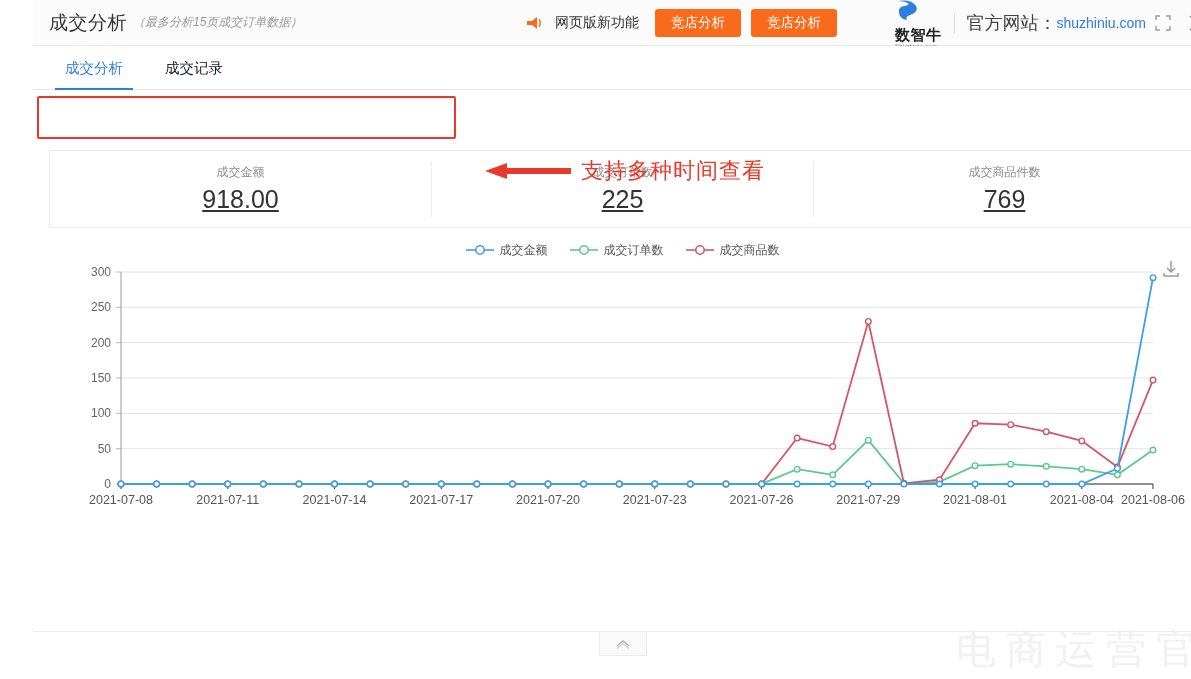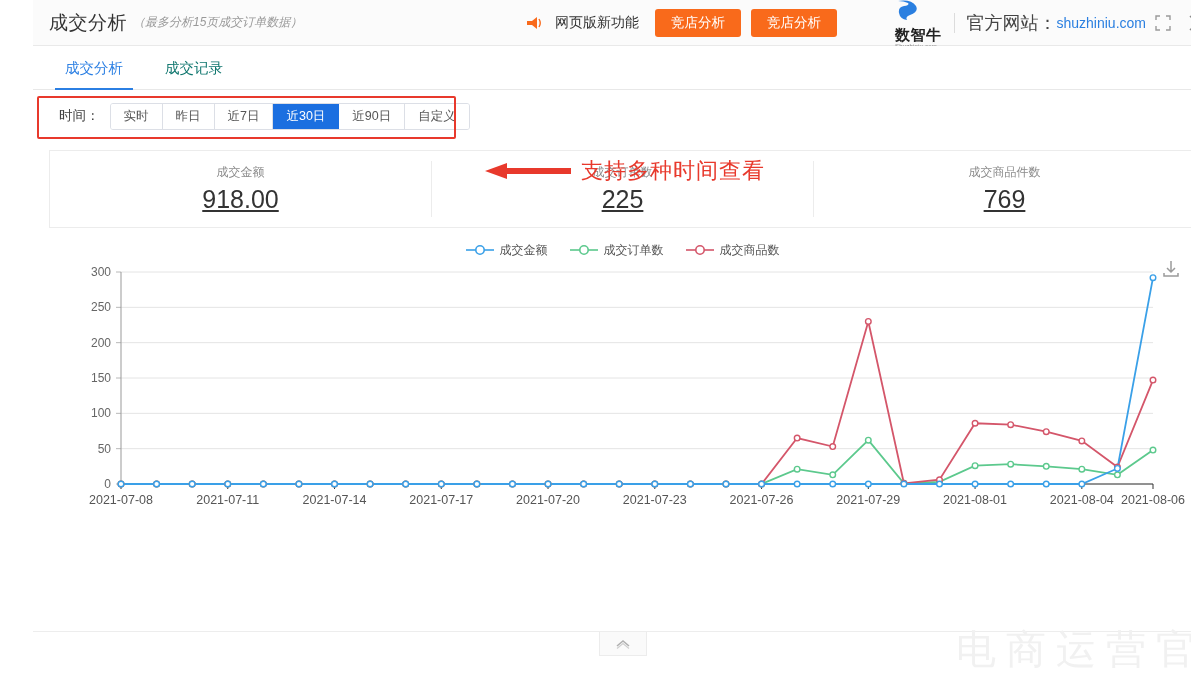--- a/index.html
+++ b/index.html
@@ -76,21 +76,21 @@
   
   .tabs {
     height: 44px;
     border-bottom: 1px solid #e8e8e8;
     display: flex; align-items: flex-end;
     padding-left: 28px;
     background: #fff;
   }
   .tab {
     font-size: 14.5px;
-    color: #0f766e;
+    color: #0f172a;
     padding: 0 4px 11px 4px;
     margin-right: 34px;
     cursor: pointer;
     position: relative;
   }
   .tab.active { color: #2b7fe3; }
   .tab.active:after {
     content: ""; position: absolute;
     left: -6px; right: -6px; bottom: -1px;
     height: 2px; background: #2b7fe3;
@@ -285,31 +285,20 @@
 
   <div class="content">
 
     <div class="tabs">
       <div class="tab active">成交分析</div>
       <div class="tab">成交记录</div>
     </div>
 
     <div class="filter-wrap">
       <div class="filter-box"></div>
-      <div class="filter-inner">
-        <span class="filter-label">时间：</span>
-        <div class="segmented">
-          <div class="seg">实时</div>
-          <div class="seg">昨日</div>
-          <div class="seg">近7日</div>
-          <div class="seg active">近30日</div>
-          <div class="seg">近90日</div>
-          <div class="seg">自定义</div>
-        </div>
-      </div>
     </div>
 
     <div class="annotation">
       <span>
         <svg class="ann-arrow" viewBox="0 0 86 22">
           <path d="M0 11 L22 3 L22 8 L86 8 L86 14 L22 14 L22 19 Z" fill="#e8392c"></path>
         </svg>
       </span>
       <span class="ann-text">支持多种时间查看</span>
     </div>

